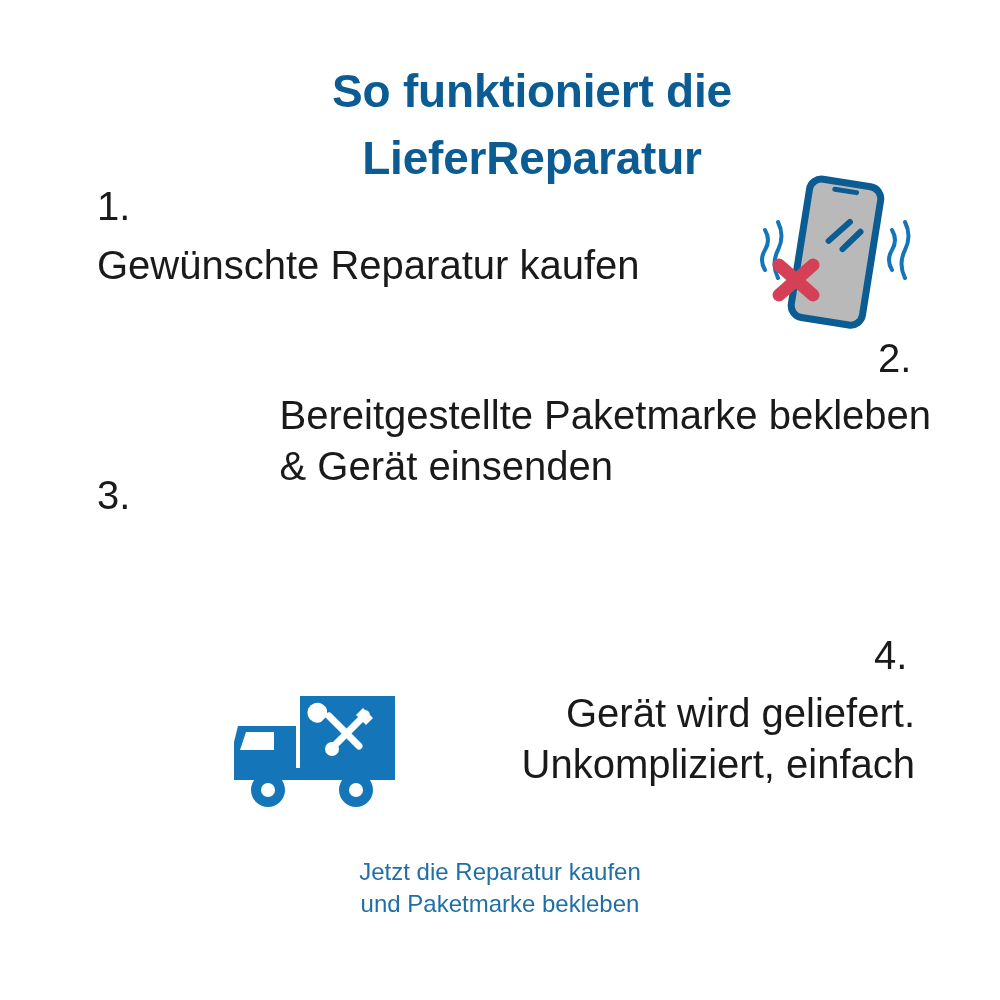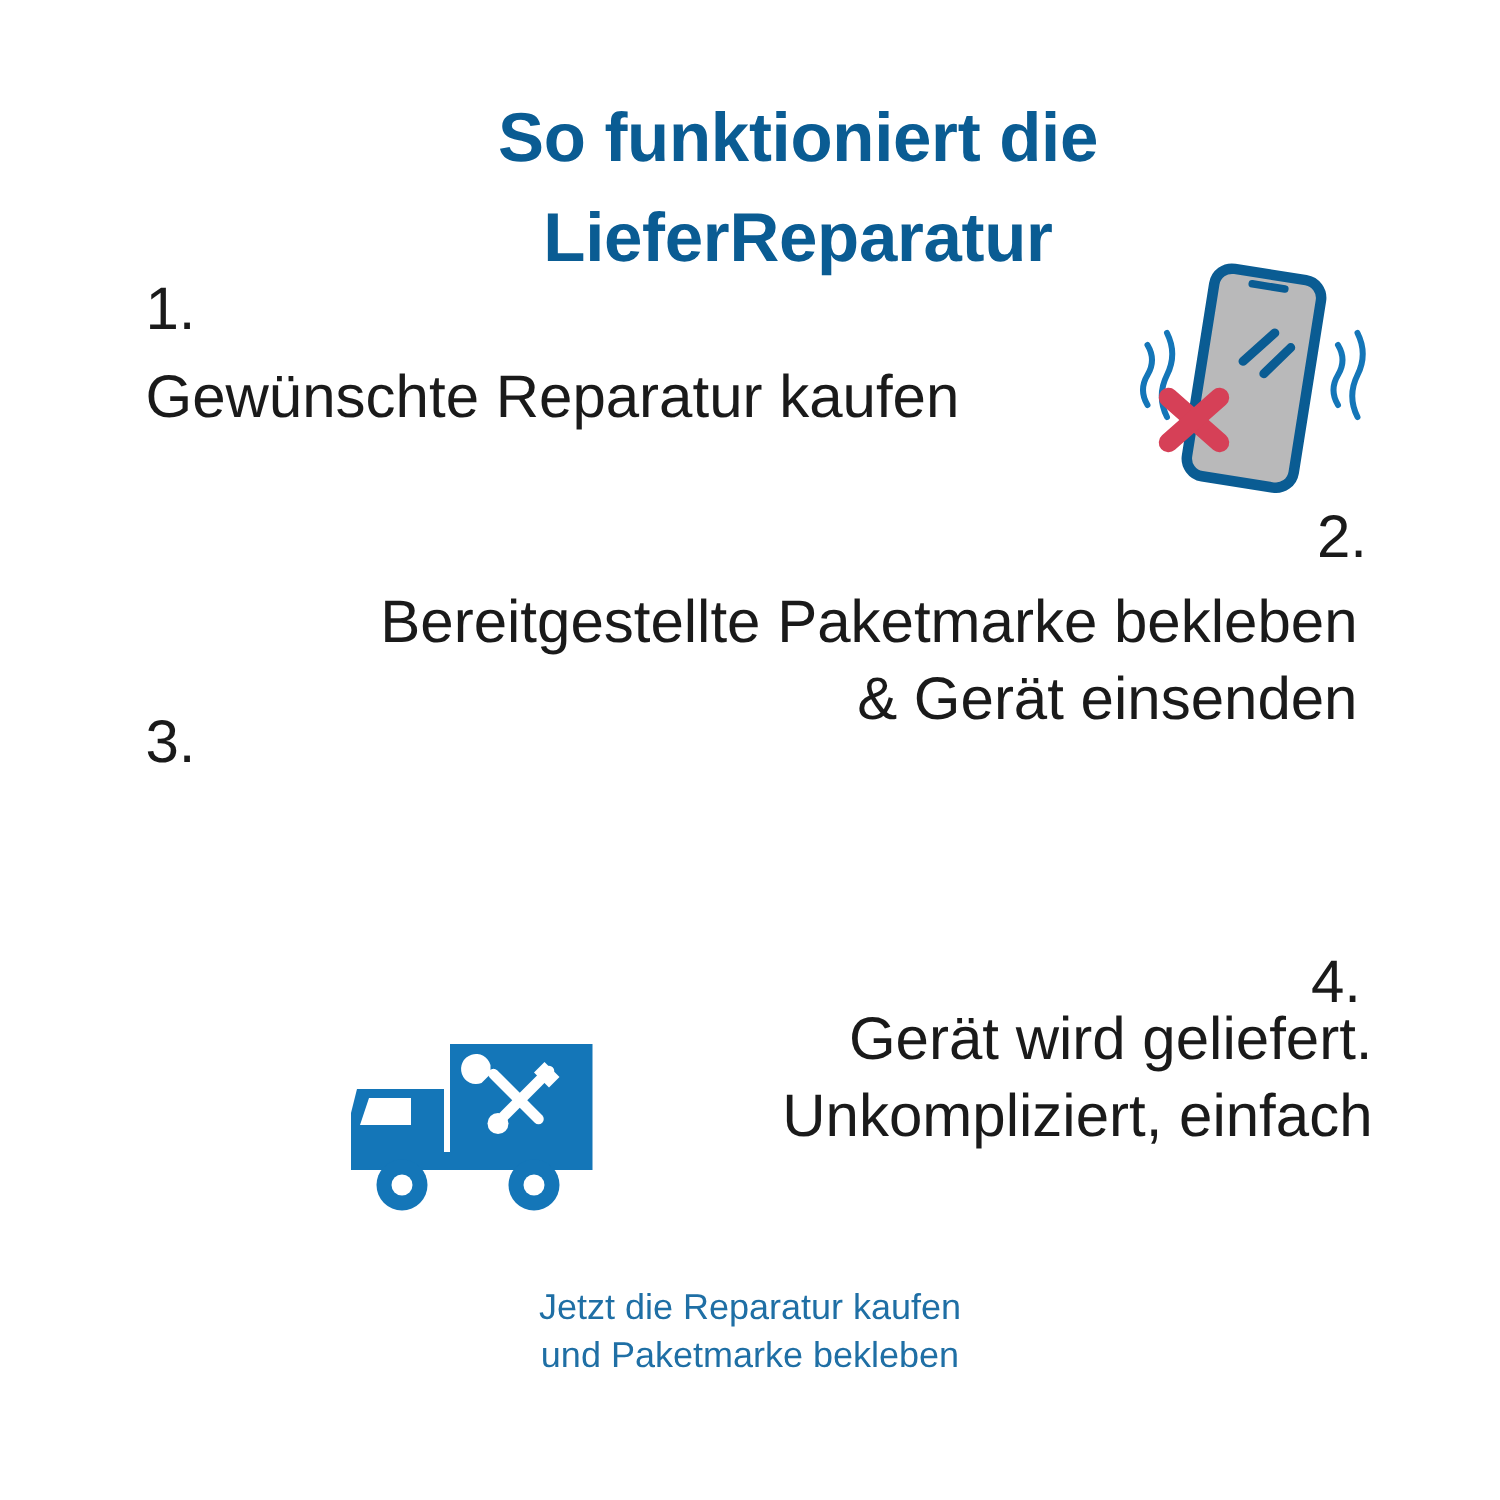--- a/index.html
+++ b/index.html
@@ -51,23 +51,23 @@
 
   
   .step-text {
     position: absolute;
     color: #1a1a1a;
     font-size: 40px;
     line-height: 1.27;
     white-space: nowrap;
   }
   #text1 { left: 97px;  top: 240px; text-align: left; }
-  #text2 { right: 95px; top: 390px; text-align: right; }
+  #text2 { right: 69px; top: 390px; }
   #text3 { left: 97px;  top: 530px; text-align: left; }
-  #text4 { right: 85px; top: 668px; text-align: right; }
+  #text4 { right: 85px; top: 688px; text-align: right; }
   .step-text .l { display: block; }
 
   
   .cta {
     position: absolute;
     left: 0;
     top: 856px;
     width: 1000px;
     text-align: center;
     color: #1f6fa5;

